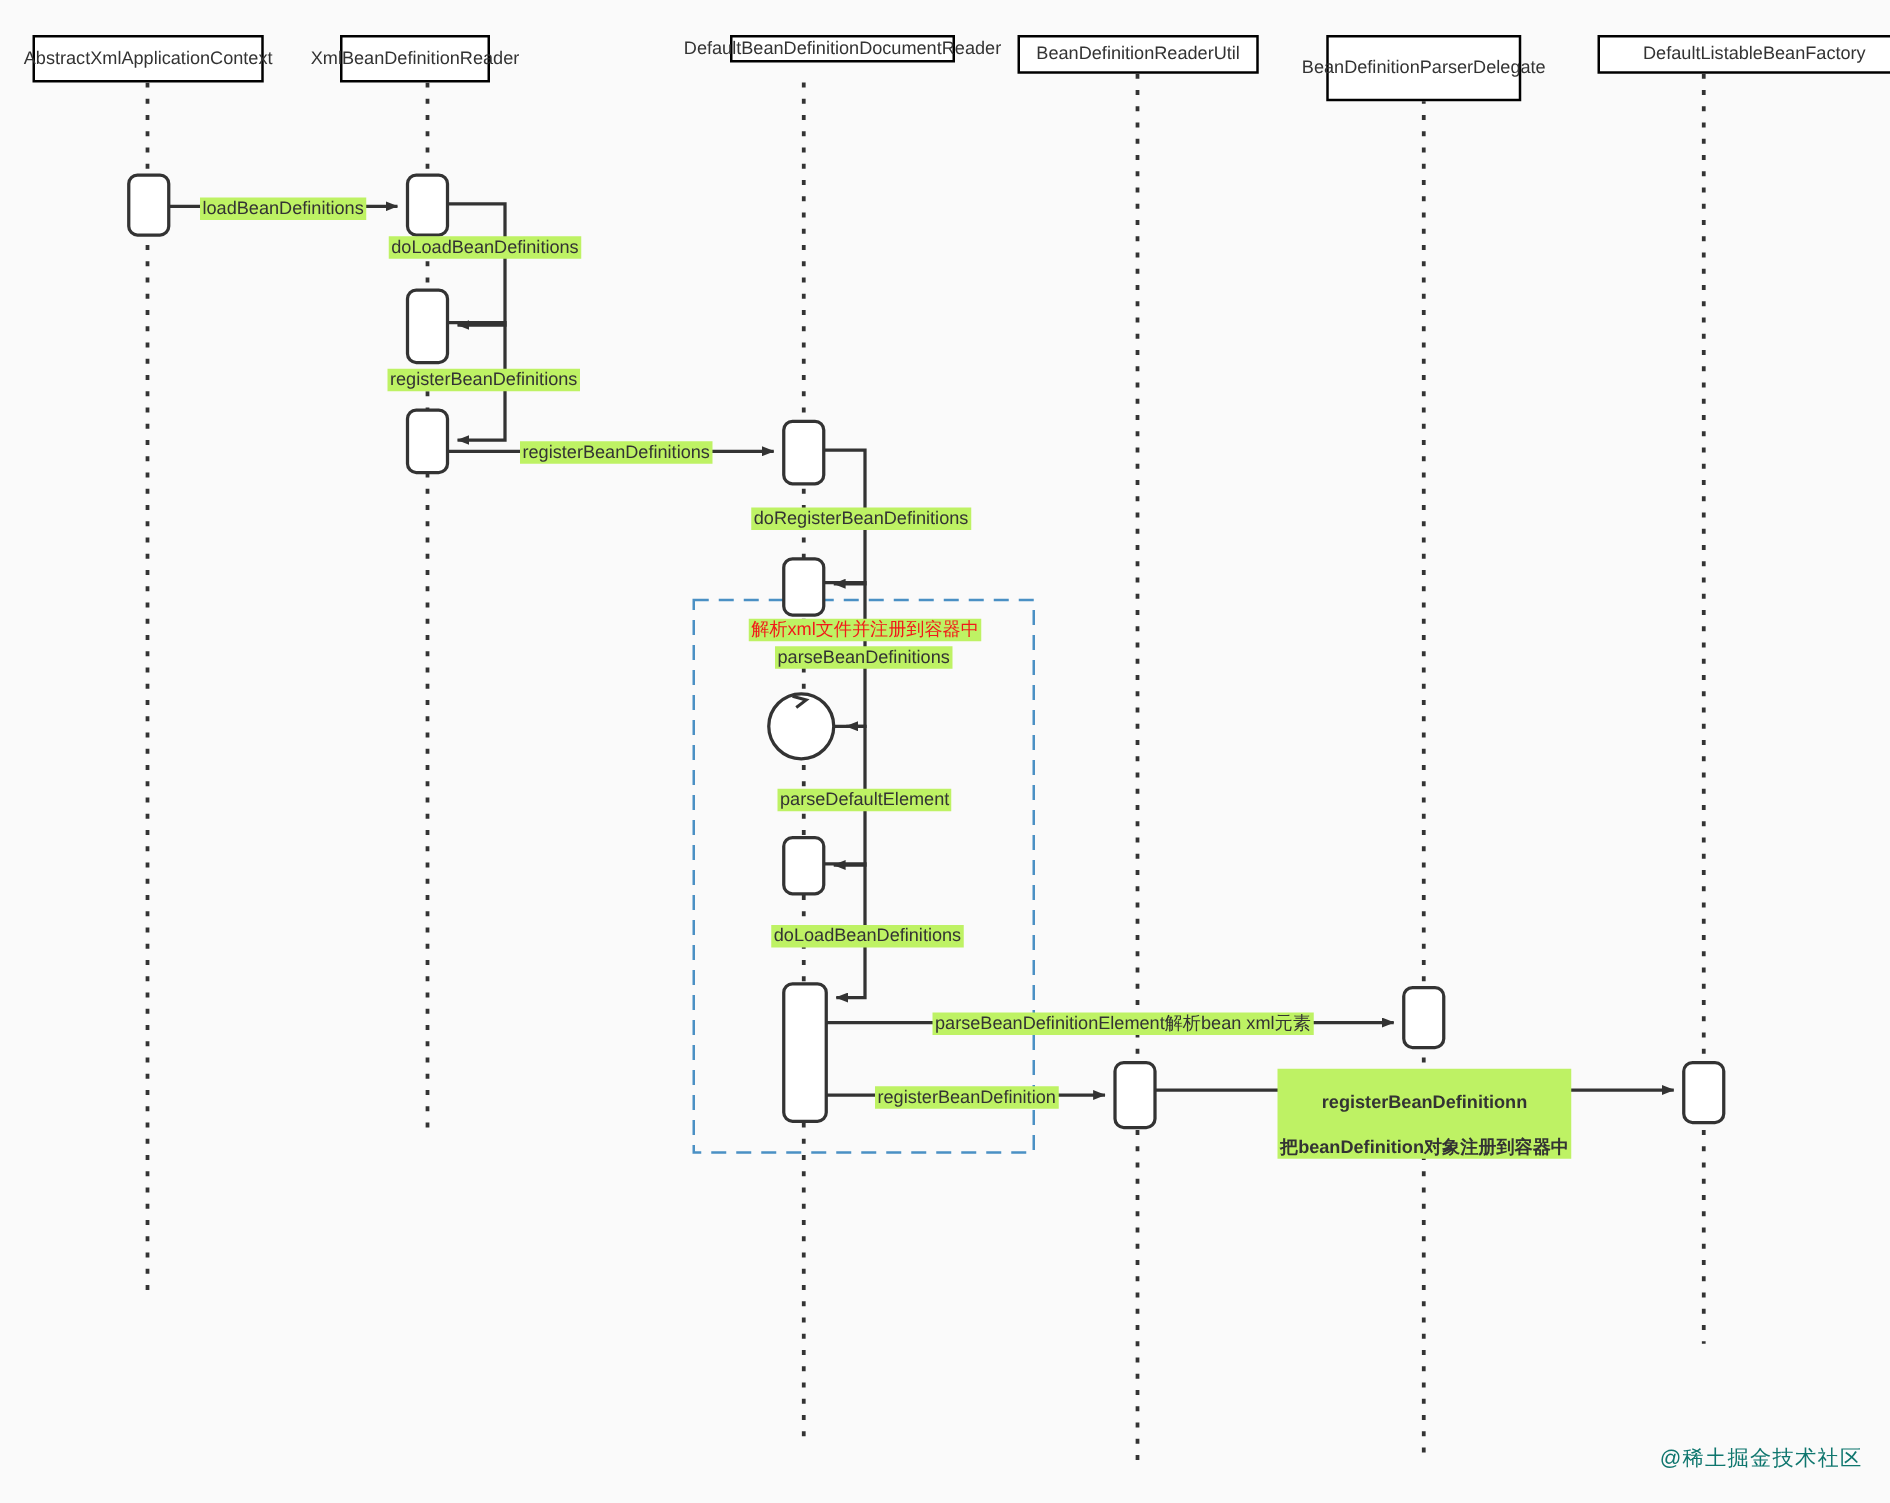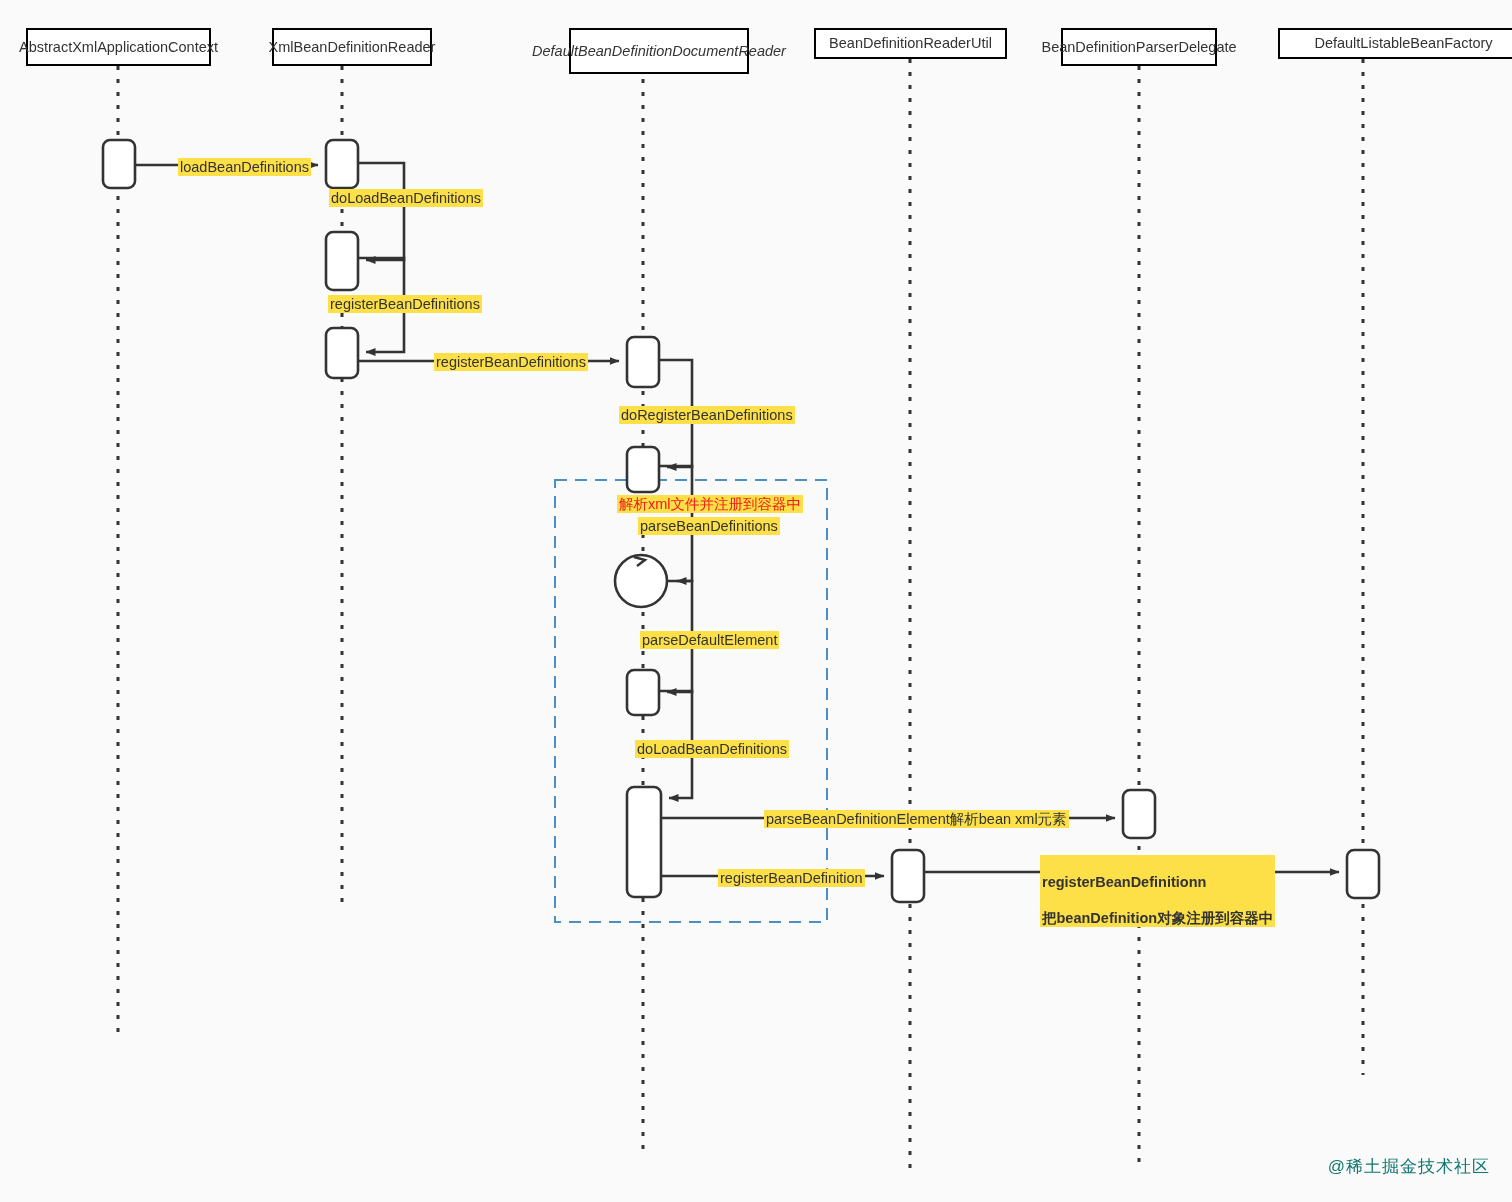--- a/index.html
+++ b/index.html
@@ -23,23 +23,23 @@
     display:flex;align-items:center;justify-content:center;
     padding:2px 4px;
     white-space:pre-line;
   }
   .msg-label{
     position:absolute;
     font-size:14.5px;
     line-height:18px;
     color:#333;
     white-space:pre-line;
-    background:#fde047;
+    text-align:center;
+    background:#bef264;
     padding:0 2px;
-    margin-left:18px;
   }
   .msg-label.red{color:#f21919;}
   .watermark{
     position:absolute;
     right:22px;bottom:24px;
     color:#0f766e;
     font-size:17px;
     letter-spacing:1px;
   }
 </style>
@@ -110,30 +110,30 @@
 
     <g>
       <circle cx="641" cy="581" r="26" fill="#fff" stroke="#333" stroke-width="2.6"></circle>
       <path d="M634,557 L645,560 L637,566" fill="none" stroke="#333" stroke-width="2.4"></path>
     </g>
   </svg>
 
   <div class="participant" style="left:26px;top:28px;width:185px;height:38px;">
     <span>AbstractXmlApplicationContext</span>
   </div>
-  <div class="participant" style="left:272px;top:28px;width:160px;height:38px;">
+  <div class="participant" style="left:272px;top:28px;width:120px;height:38px;">
     <span>XmlBeanDefinitionReader</span>
   </div>
-  <div class="participant" style="left:569px;top:28px;width:180px;height:46px;font-style:italic;">
+  <div class="participant" style="left:584px;top:28px;width:180px;height:22px;">
     <span>DefaultBeanDefinitionDocumentReader</span>
   </div>
   <div class="participant" style="left:814px;top:28px;width:193px;height:31px;">
     <span>BeanDefinitionReaderUtil</span>
   </div>
-  <div class="participant" style="left:1061px;top:28px;width:156px;height:38px;">
+  <div class="participant" style="left:1061px;top:28px;width:156px;height:53px;">
     <span>BeanDefinitionParserDelegate</span>
   </div>
   <div class="participant" style="left:1242px;top:28px;width:251px;height:31px;margin-left:36px;">
     <span>DefaultListableBeanFactory</span>
   </div>
 
   <div class="msg-label" style="left:160px;top:158px;">loadBeanDefinitions</div>
 
   <div class="msg-label" style="left:311px;top:189px;">doLoadBeanDefinitions</div>
 

